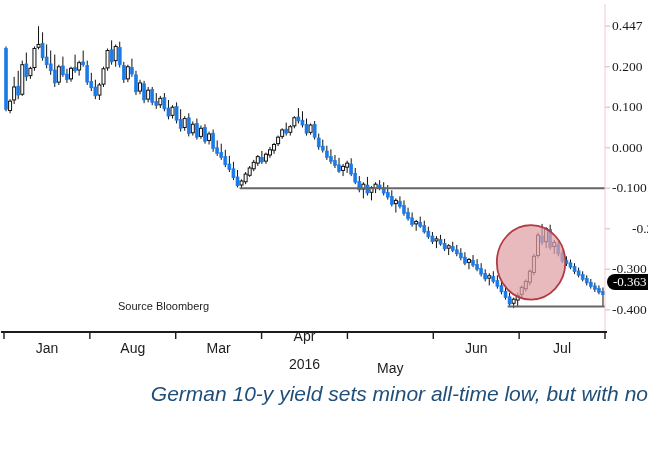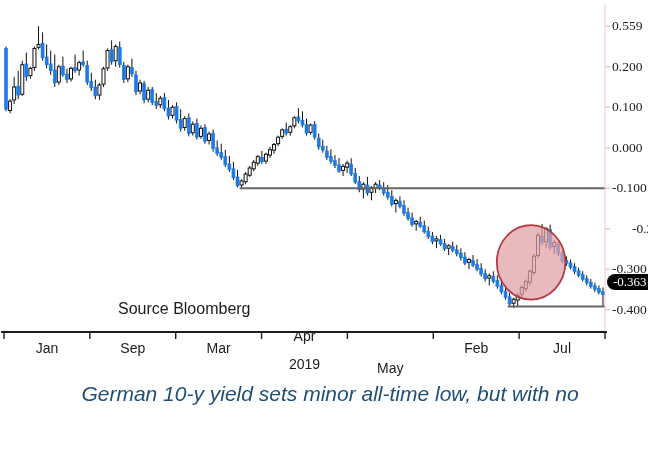--- a/index.html
+++ b/index.html
@@ -34,21 +34,21 @@
     font-family: "Liberation Sans", sans-serif;
     font-size: 14px;
     color: #1c1c1c;
     text-align: center;
     white-space: nowrap;
   }
   #source-note {
     position: absolute;
     left: 118px; top: 300px;
     font-family: "Liberation Sans", sans-serif;
-    font-size: 16px;
+    font-size: 11px;
     color: #1c1c1c;
     white-space: nowrap;
   }
   #price-badge {
     position: absolute;
     left: 607px; top: 274px;
     height: 16px;
     background: #000000;
     color: #ffffff;
     font-family: "Liberation Serif", serif;
@@ -63,21 +63,21 @@
     position: absolute;
     left: 0; top: 377px;
     width: 648px;
     text-align: center;
     font-family: "Liberation Sans", sans-serif;
     font-style: italic;
     font-size: 21px;
     line-height: 33px;
     color: #1F4E79;
   }
-  #caption .line1 { display: block; text-align: center; padding-left: 12px; }
+  #caption .line1 { display: block; text-align: right; padding-left: 12px; }
   #caption .line2 { display: block; text-align: center; }
 </style>
 </head>
 <body>
 
 <div id="figure">
 
   <svg id="plot-svg" width="648" height="457">
     <g id="candles-group">
         <line x1="6.030405405405405" y1="46.47798742138366" x2="6.030405405405405" y2="111.28301886792451" stroke="#111111" stroke-width="1"></line>
@@ -400,37 +400,37 @@
         <line x1="175.7142857142857" y1="332" x2="175.7142857142857" y2="339" stroke="#1c1c1c" stroke-width="1.4"></line>
         <line x1="261.57142857142856" y1="332" x2="261.57142857142856" y2="339" stroke="#1c1c1c" stroke-width="1.4"></line>
         <line x1="347.4285714285714" y1="332" x2="347.4285714285714" y2="339" stroke="#1c1c1c" stroke-width="1.4"></line>
         <line x1="433.2857142857143" y1="332" x2="433.2857142857143" y2="339" stroke="#1c1c1c" stroke-width="1.4"></line>
         <line x1="519.1428571428571" y1="332" x2="519.1428571428571" y2="339" stroke="#1c1c1c" stroke-width="1.4"></line>
         <line x1="605" y1="332" x2="605" y2="339" stroke="#1c1c1c" stroke-width="1.4"></line>
       </g>
   </svg>
 
   <div id="ylabels">
-      <div class="ylabel" style="left: 612px; top: 18.2264px;">0.559</div>
+      <div class="ylabel" style="left: 612px; top: 18.2264px;">0.447</div>
       <div class="ylabel" style="left: 612px; top: 58.7296px;">0.200</div>
       <div class="ylabel" style="left: 612px; top: 99.2327px;">0.100</div>
       <div class="ylabel" style="left: 612px; top: 139.736px;">0.000</div>
       <div class="ylabel" style="left: 612px; top: 180.239px;">-0.100</div>
       <div class="ylabel" style="left: 612px; top: 220.742px; margin-left: 20px;">-0.200</div>
       <div class="ylabel" style="left: 612px; top: 261.245px;">-0.300</div>
       <div class="ylabel" style="left: 612px; top: 301.748px;">-0.400</div>
     </div>
   <div id="xlabels">
       <div class="xlabel" style="left: 16.9286px; top: 340px; width: 60px;">Jan</div>
-      <div class="xlabel" style="left: 102.786px; top: 340px; width: 60px;">Sep</div>
+      <div class="xlabel" style="left: 102.786px; top: 340px; width: 60px;">Aug</div>
       <div class="xlabel" style="left: 188.643px; top: 340px; width: 60px;">Mar</div>
       <div class="xlabel" style="left: 274.5px; top: 328px; width: 60px;">Apr</div>
-      <div class="xlabel" style="left: 274.5px; top: 356px; width: 60px;">2019</div>
+      <div class="xlabel" style="left: 274.5px; top: 356px; width: 60px;">2016</div>
       <div class="xlabel" style="left: 360.357px; top: 360px; width: 60px;">May</div>
-      <div class="xlabel" style="left: 446.214px; top: 340px; width: 60px;">Feb</div>
+      <div class="xlabel" style="left: 446.214px; top: 340px; width: 60px;">Jun</div>
       <div class="xlabel" style="left: 532.071px; top: 340px; width: 60px; text-align: center;">Jul</div>
     </div>
 
   <div id="source-note">Source Bloomberg</div>
 
   <div id="price-badge">-0.363</div>
 
   <div id="caption">
     <span class="line1">German 10-y yield sets minor all-time low, but with no</span>
   </div>

